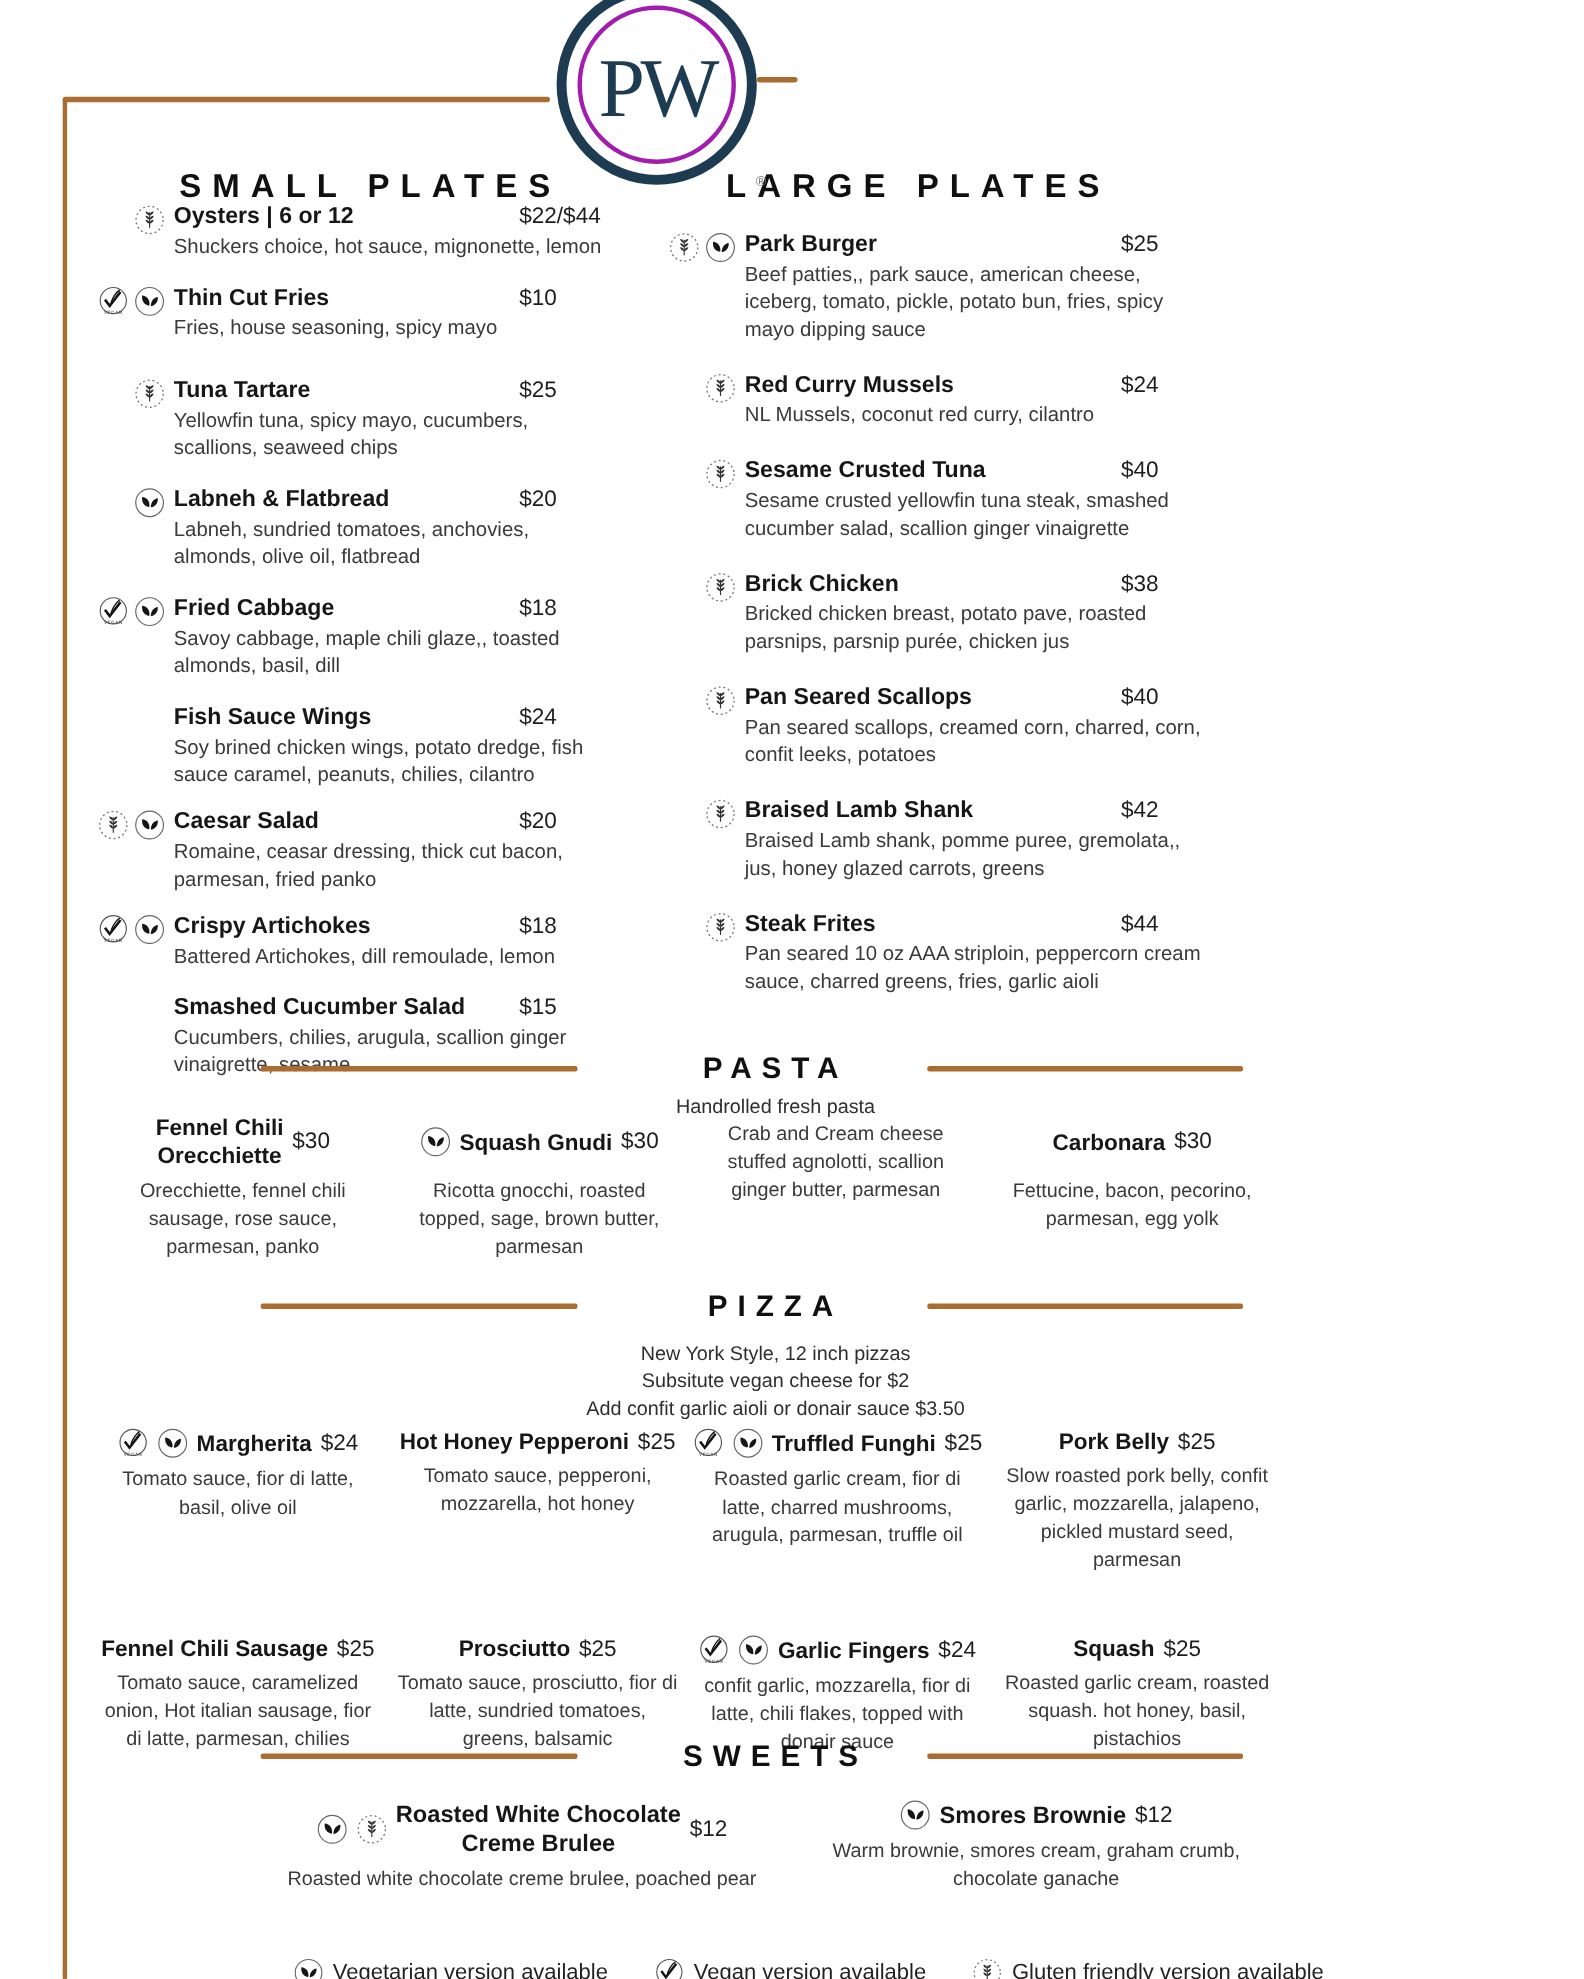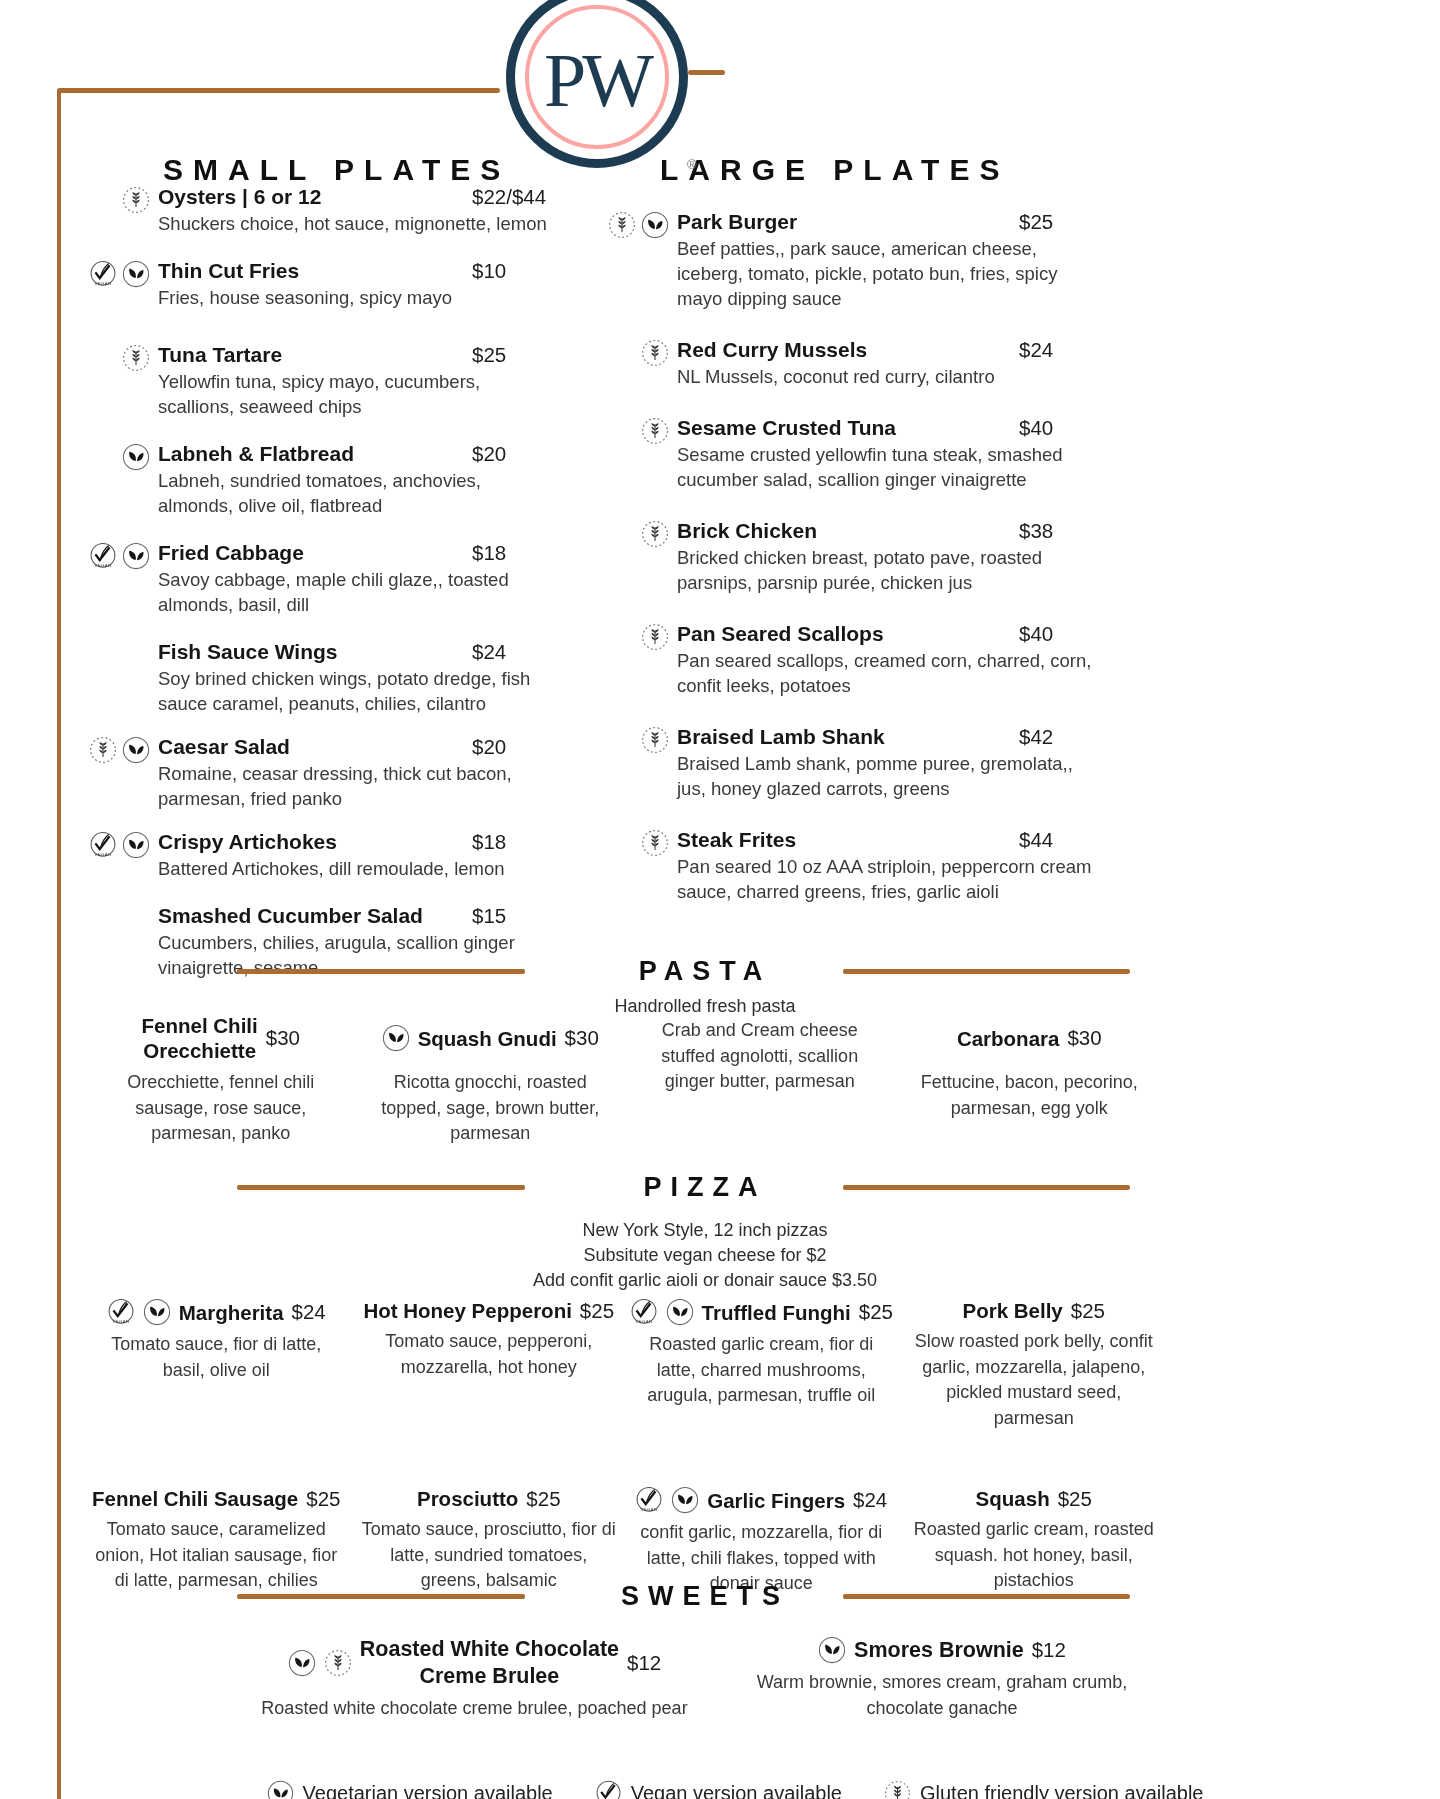--- a/index.html
+++ b/index.html
@@ -8,21 +8,21 @@
         font-family:"Liberation Sans",sans-serif;color:#161616;}
 
   
   .b-left{position:absolute;left:57px;top:90px;width:4px;height:1709px;background:var(--ac);}
   .b-top{position:absolute;left:57px;top:88px;width:443px;height:5px;background:var(--ac);border-radius:3px;}
   .b-stub{position:absolute;left:688px;top:70px;width:37px;height:5px;background:var(--ac);border-radius:3px;}
 
   
   .logo{position:absolute;left:506px;top:-14px;width:164px;height:164px;border:9px solid var(--navy);
         border-radius:50%;background:#fff;display:flex;align-items:center;justify-content:center;z-index:3;}
-  .logo-inner{width:136px;height:136px;border:4px solid #fca5a5;border-radius:50%;
+  .logo-inner{width:136px;height:136px;border:4px solid #a21caf;border-radius:50%;
         display:flex;align-items:center;justify-content:center;}
   .logo-text{font-family:"Liberation Serif",serif;font-size:76px;line-height:1;color:var(--navy);
         letter-spacing:-4px;transform:translateY(3px);}
   .rmark{position:absolute;left:687px;top:157px;font-size:13px;color:#777;z-index:4;}
 
   
   .colhead{position:absolute;font-size:30px;font-weight:800;letter-spacing:10px;color:#101010;}
   #sp-title{left:163px;top:128px;}
   #lp-title{left:660px;top:128px;}
 

